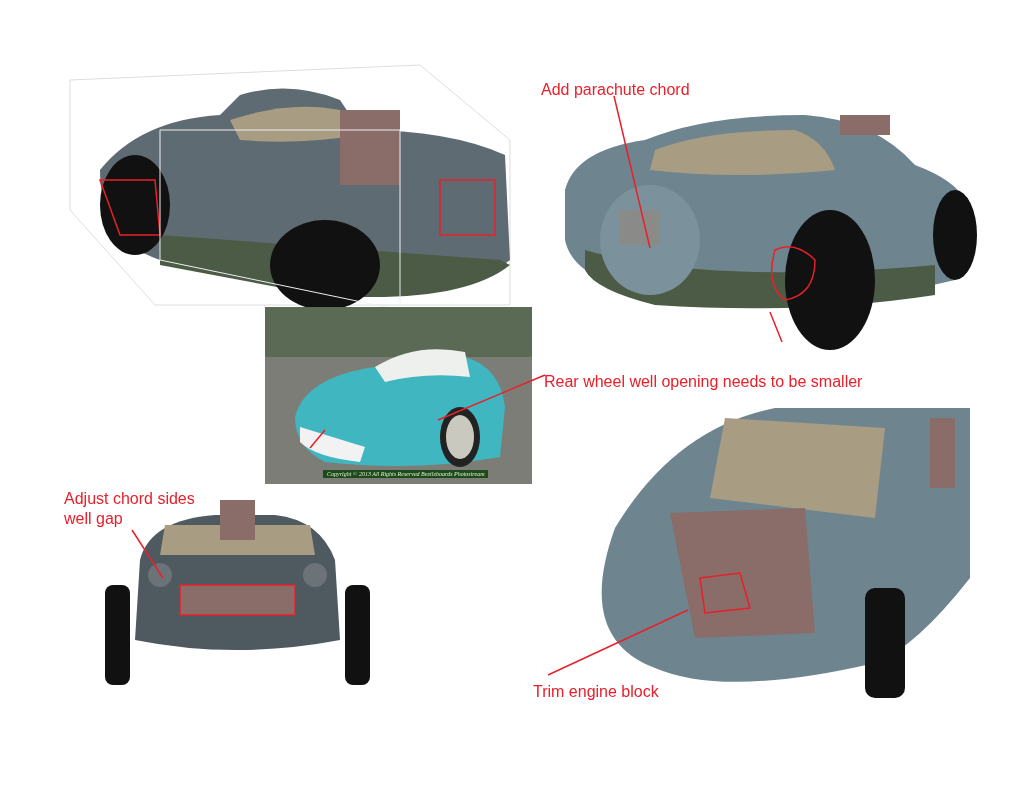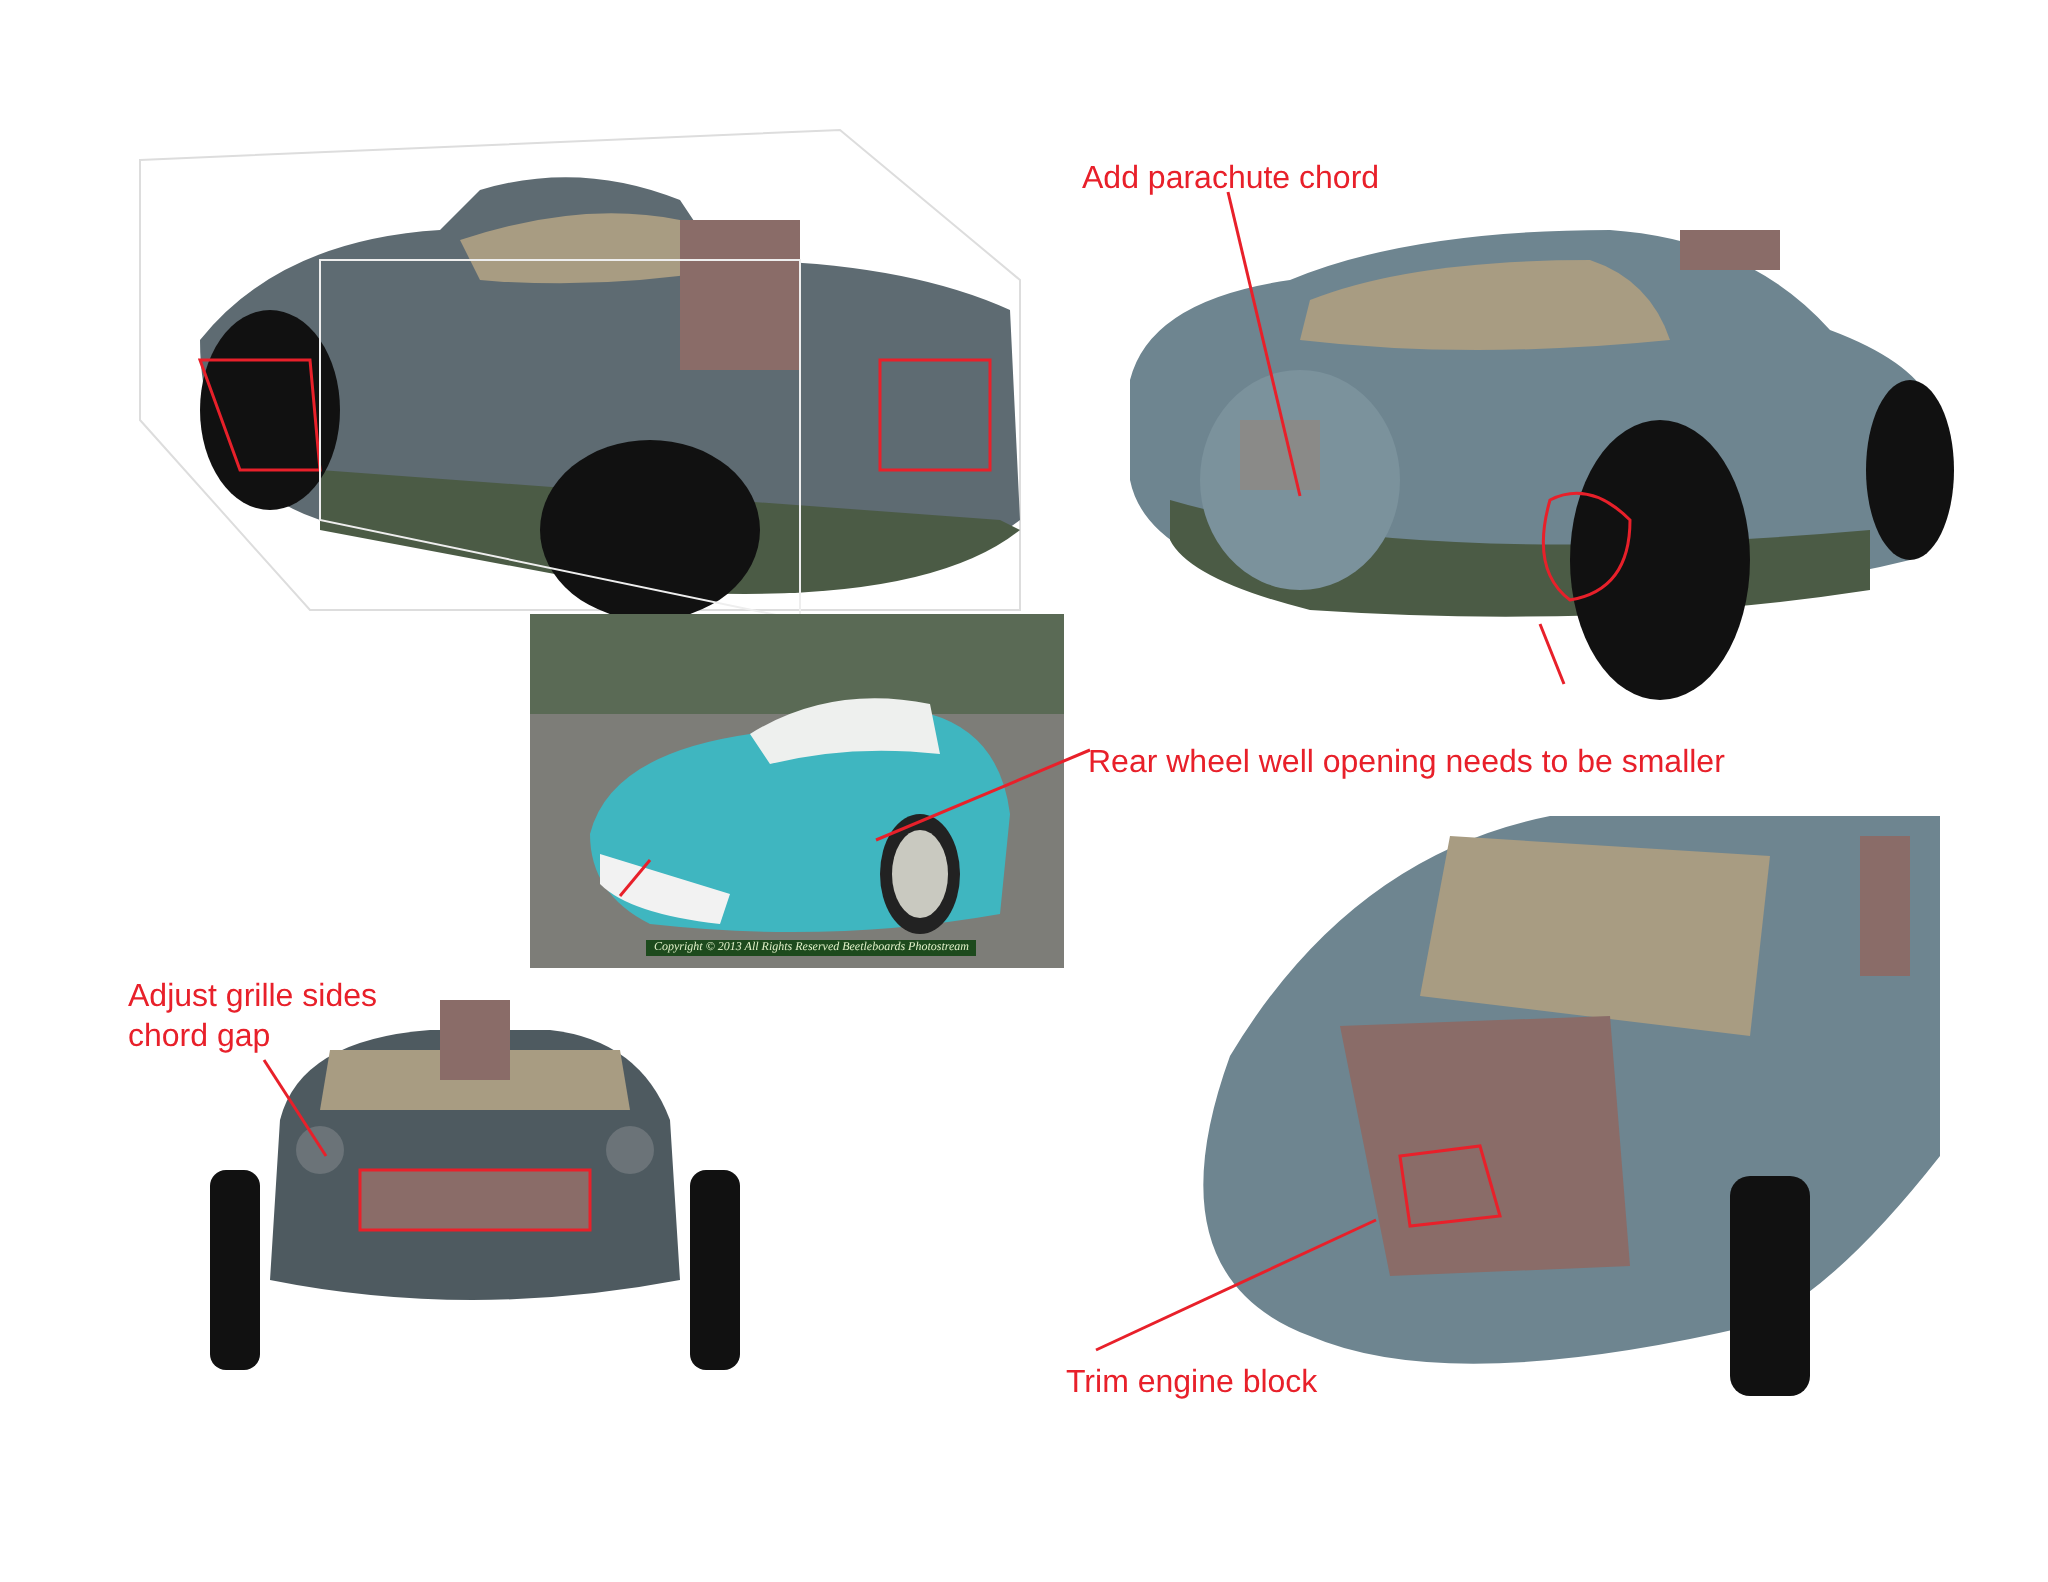--- a/index.html
+++ b/index.html
@@ -83,15 +83,15 @@
   <line x1="614" y1="96" x2="650" y2="248" stroke="#e8202a" stroke-width="1.5"></line>
   <line x1="782" y1="342" x2="770" y2="312" stroke="#e8202a" stroke-width="1.5"></line>
   <line x1="545" y1="375" x2="438" y2="420" stroke="#e8202a" stroke-width="1.5"></line>
   <line x1="132" y1="530" x2="163" y2="578" stroke="#e8202a" stroke-width="1.5"></line>
   <line x1="548" y1="675" x2="688" y2="610" stroke="#e8202a" stroke-width="1.5"></line>
   <line x1="310" y1="448" x2="325" y2="430" stroke="#e8202a" stroke-width="1.5"></line>
 </svg>
 
 <div class="label" style="left:541px;top:80px;">Add parachute chord</div>
 <div class="label" style="left:544px;top:372px;">Rear wheel well opening needs to be smaller</div>
-<div class="label" style="left:64px;top:489px;">Adjust grille sides</div>
-<div class="label" style="left:64px;top:509px;">chord gap</div>
+<div class="label" style="left:64px;top:489px;">Adjust chord sides</div>
+<div class="label" style="left:64px;top:509px;">well gap</div>
 <div class="label" style="left:498px;top:682px;margin-left:35px;">Trim engine block</div>
 
 </body></html>

